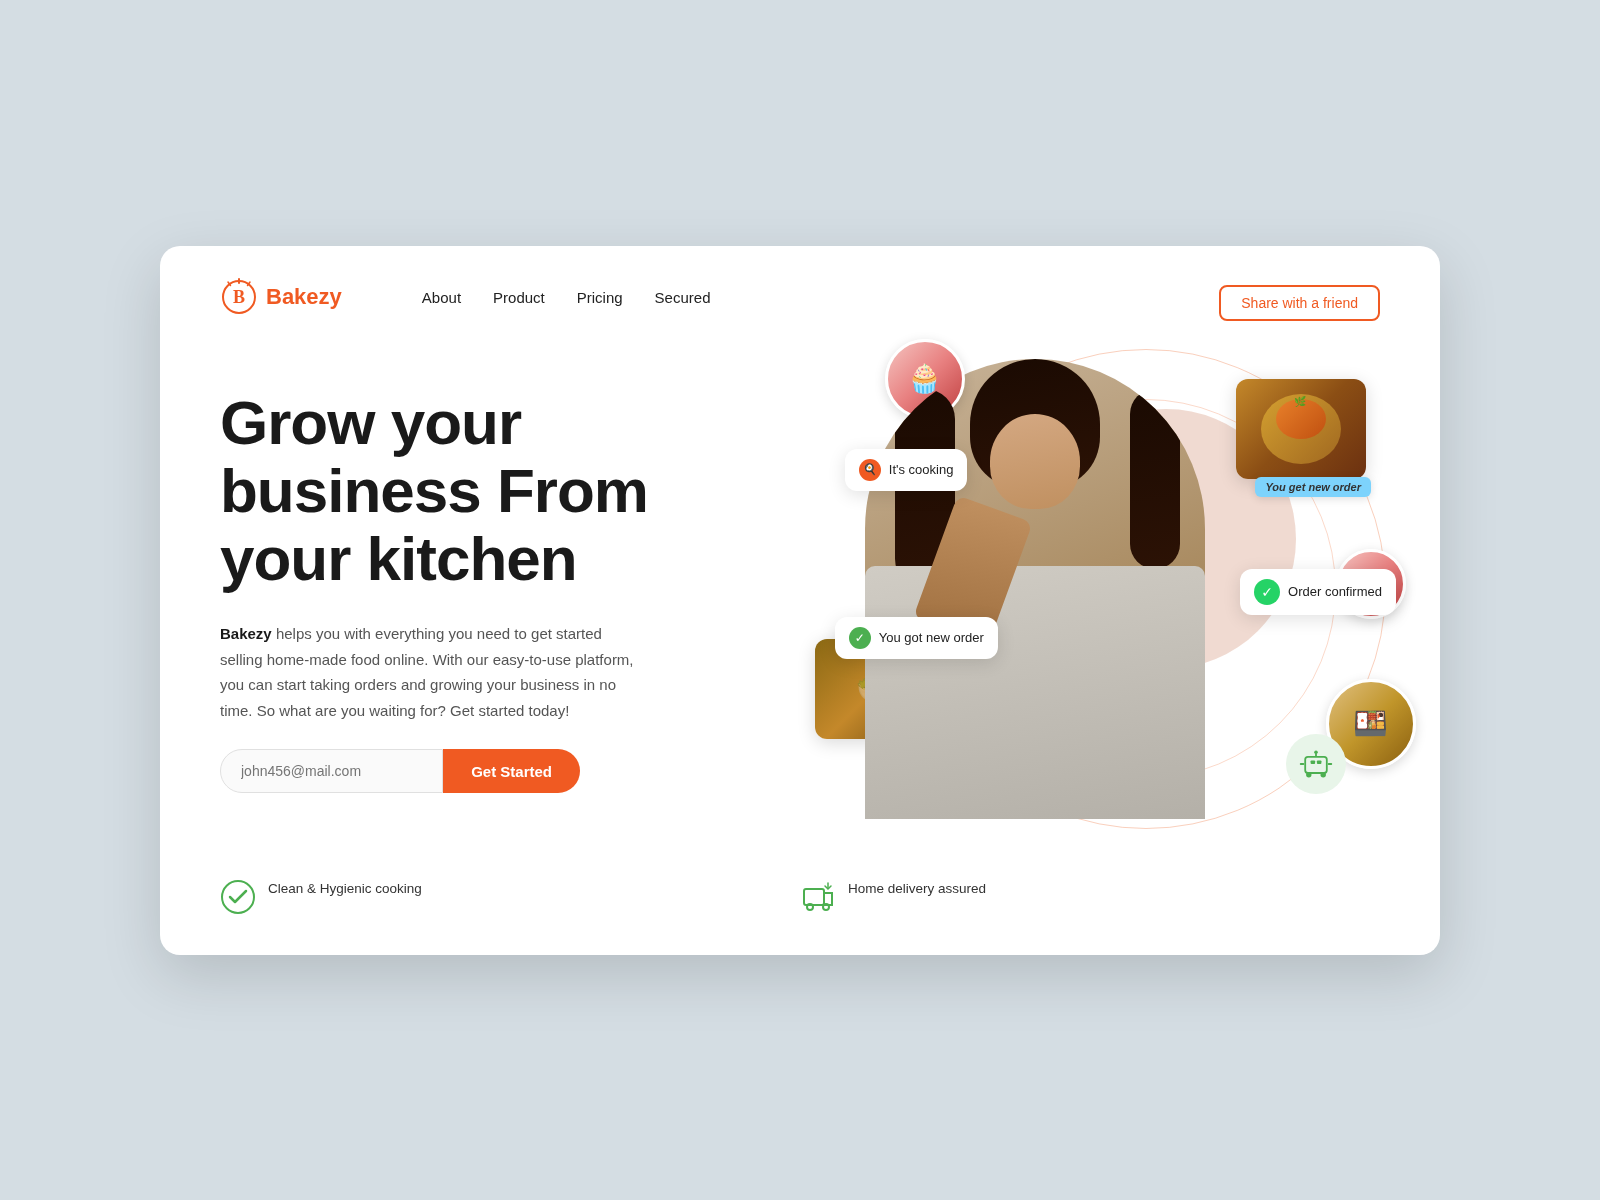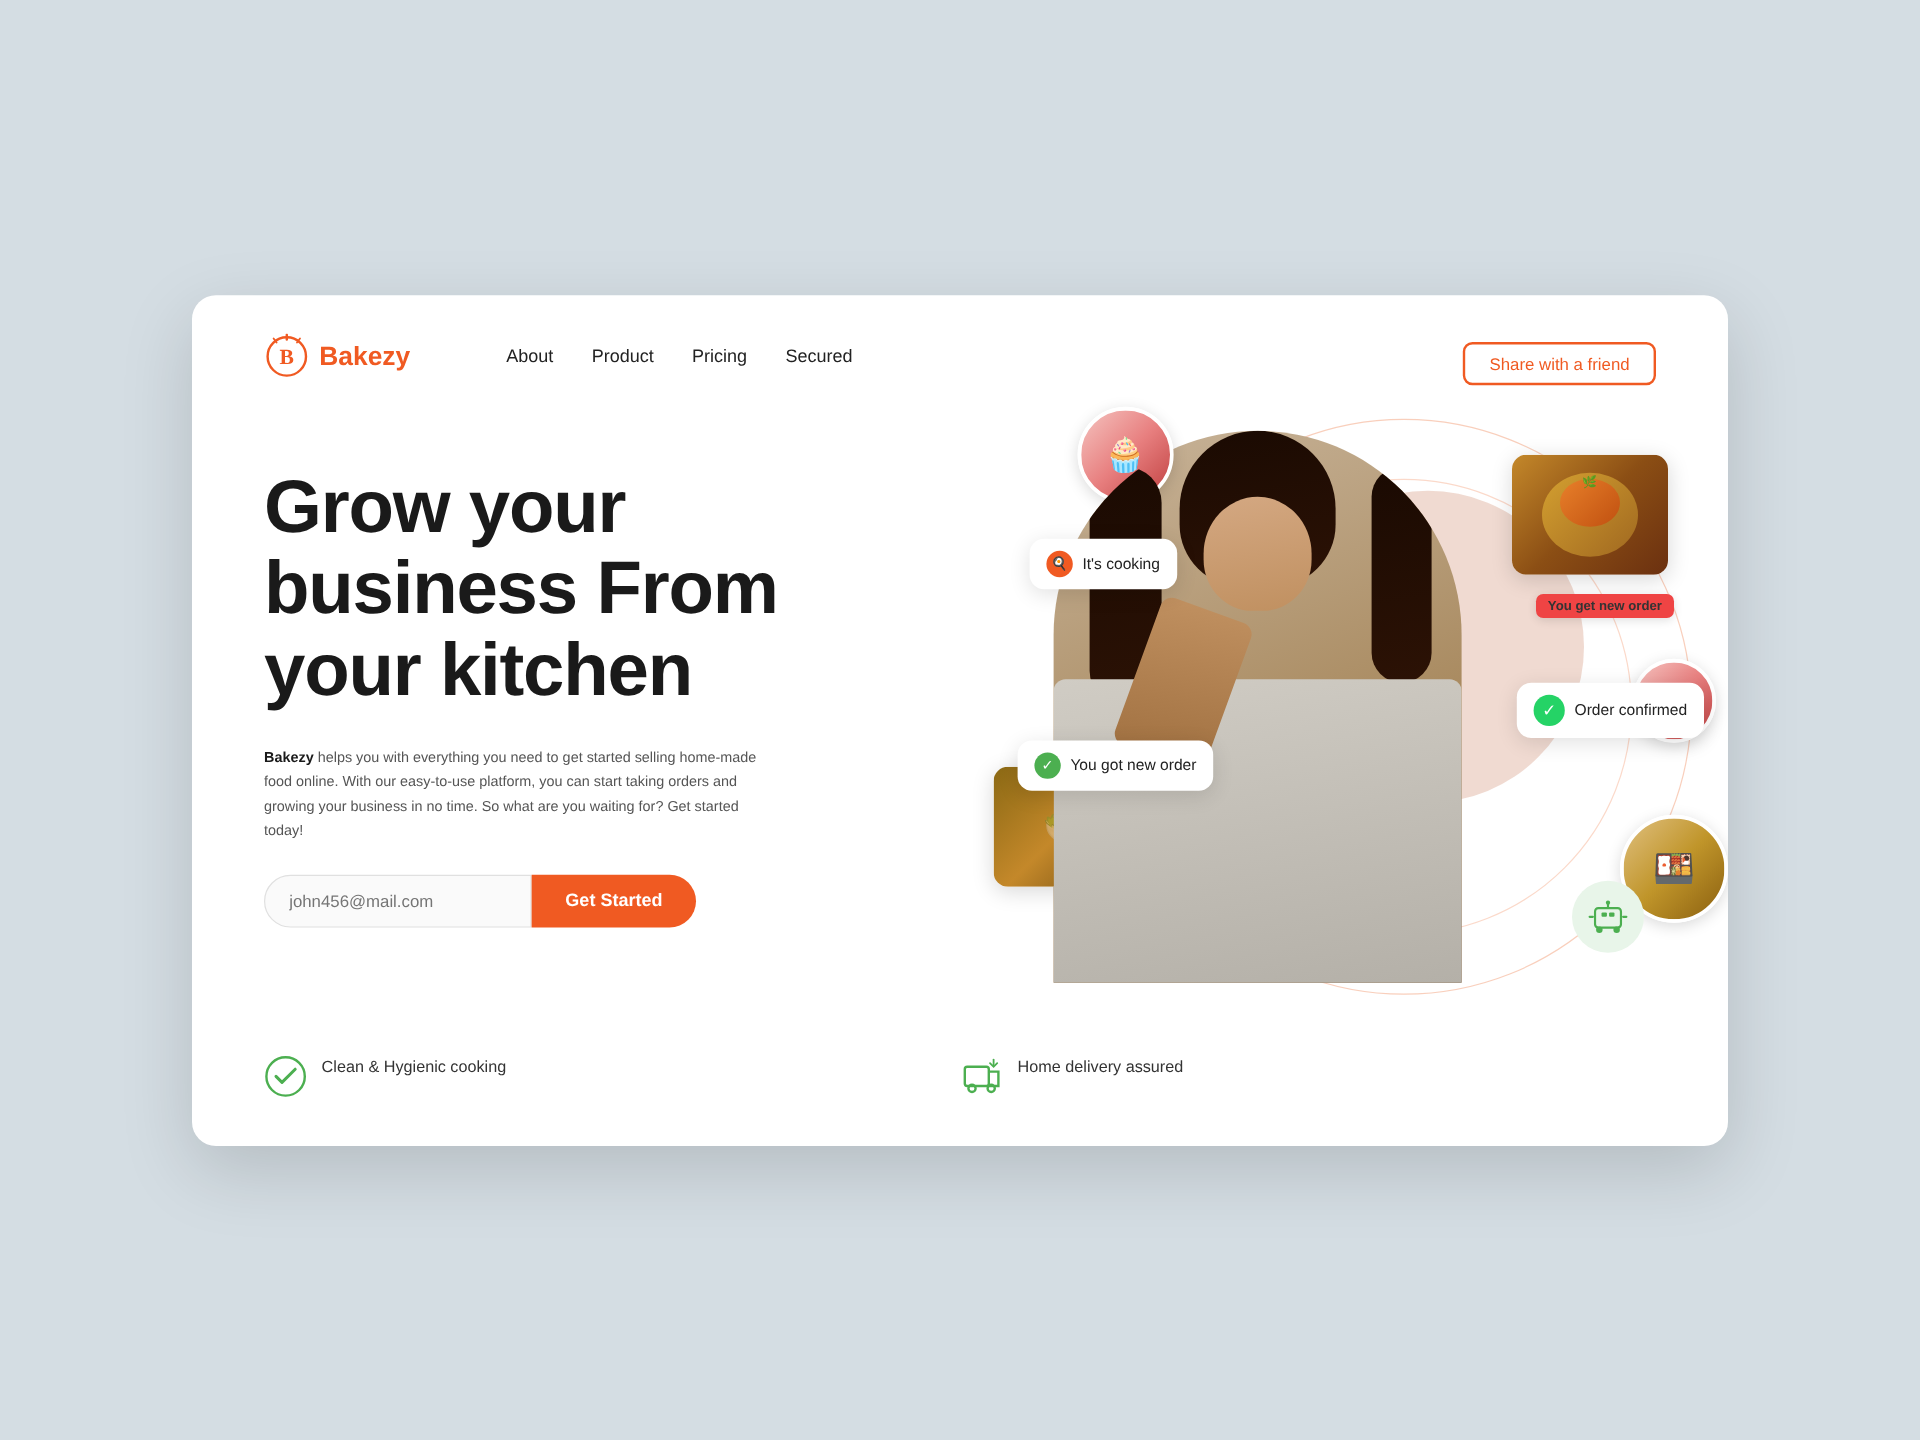--- a/index.html
+++ b/index.html
@@ -62,39 +62,39 @@
       font-size: 14px;
       color: #f05a22;
       background: #fff;
       cursor: pointer;
       font-weight: 500;
       margin-top: 11px;
     }
     
     .hero {
       display: flex;
-      padding: 20px 60px 50px 60px;
+      padding: 20px 84px 50px 60px;
       position: relative;
       min-height: 500px;
     }
     .hero-left {
       flex: 0 0 55%;
       padding-top: 20px;
       z-index: 2;
     }
     .hero-title {
       font-size: 62px;
       font-weight: 900;
       color: #1a1a1a;
       line-height: 1.1;
       margin-bottom: 28px;
       letter-spacing: -1px;
     }
     .hero-desc {
-      font-size: 12px;
+      font-size: 15px;
       color: #555;
       line-height: 1.7;
       max-width: 420px;
       margin-bottom: 26px;
     }
     .hero-desc strong {
       color: #1a1a1a;
       font-weight: 600;
     }
     .email-row {
@@ -479,21 +479,21 @@
 
       <div class="food-card food-card-top-dish">
         <div style="width:100%;height:100%;background:linear-gradient(135deg,#c4882a 0%,#8b4e14 50%,#6b3010 100%);display:flex;align-items:center;justify-content:center;">
 
           <div style="width:80px;height:70px;border-radius:50%;background:linear-gradient(135deg,#d4a030 0%,#a06820 100%);position:relative;">
             <div style="position:absolute;top:5px;left:50%;transform:translateX(-50%);width:50px;height:40px;background:linear-gradient(135deg,#e8802a 0%,#c05010 100%);border-radius:50%;"></div>
             <div style="position:absolute;top:2px;left:50%;transform:translateX(-50%);color:#2d8a30;font-size:10px;z-index:2;">🌿</div>
           </div>
         </div>
       </div>
-      <div style="position:absolute;top:126px;right:-15px;font-size:11px;font-weight:600;color:#333;background:#ef4444;padding:4px 10px;border-radius:6px;box-shadow:0 2px 8px rgba(0,0,0,0.12);z-index:11;">You get new order</div>
+      <div style="position:absolute;top:108px;right:-15px;font-size:11px;font-weight:600;color:#333;background:#7dd3fc;padding:4px 10px;border-radius:6px;box-shadow:0 2px 8px rgba(0,0,0,0.12);z-index:11;font-style:italic;">You get new order</div>
 
       <div class="float-card card-order-confirmed">
         <div class="whatsapp-dot">✓</div>
         <span>Order confirmed</span>
       </div>
 
       <div class="float-card card-you-got-order">
         <div class="notif-green">✓</div>
         <span>You got new order</span>
       </div>

